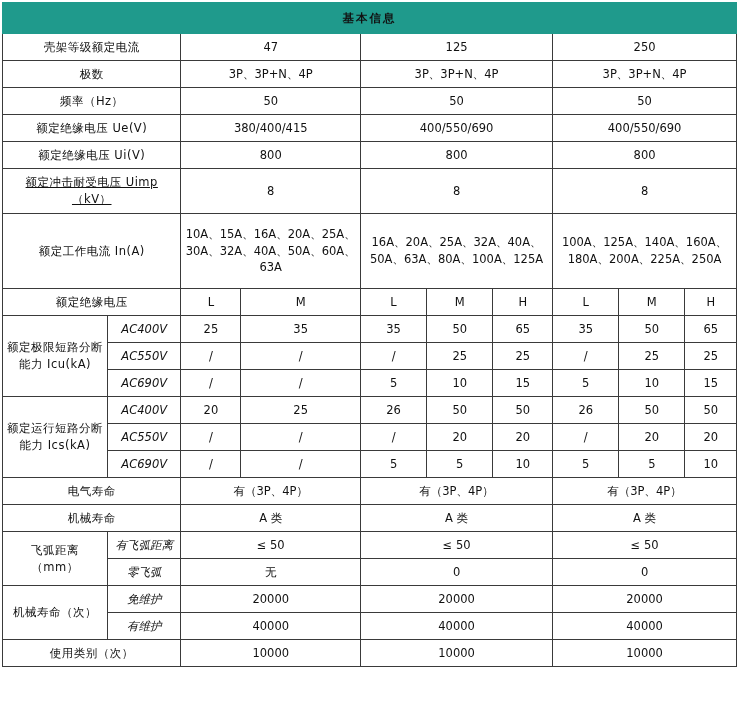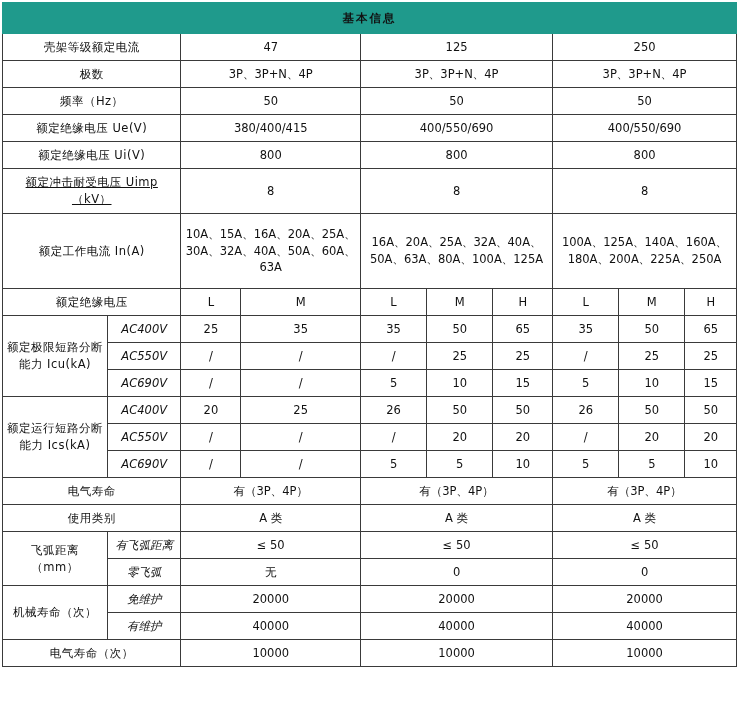--- a/index.html
+++ b/index.html
@@ -227,21 +227,21 @@
     </tr>
 
     <tr class="tallrow">
       <td class="rowlabel h30" colspan="2">电气寿命</td>
       <td class="val" colspan="3">有（3P、4P）</td>
       <td class="val" colspan="3">有（3P、4P）</td>
       <td class="val" colspan="3">有（3P、4P）</td>
     </tr>
 
     <tr class="tallrow">
-      <td class="rowlabel h30" colspan="2">使用类别</td>
+      <td class="rowlabel h30" colspan="2">机械寿命</td>
       <td class="val" colspan="3">A 类</td>
       <td class="val" colspan="3">A 类</td>
       <td class="val" colspan="3">A 类</td>
     </tr>
 
     <tr class="tallrow">
       <td class="rowlabel h30" rowspan="2">
         <div>飞弧距离</div>
         <div>（mm）</div>
       </td>
@@ -267,21 +267,21 @@
     </tr>
 
     <tr class="tallrow">
       <td class="sublabel">有维护</td>
       <td class="val" colspan="3">40000</td>
       <td class="val" colspan="3">40000</td>
       <td class="val" colspan="3">40000</td>
     </tr>
 
     <tr class="tallrow">
-      <td class="rowlabel h30" colspan="2">电气寿命（次）</td>
+      <td class="rowlabel h30" colspan="2">使用类别（次）</td>
       <td class="val" colspan="3">10000</td>
       <td class="val" colspan="3">10000</td>
       <td class="val" colspan="3">10000</td>
     </tr>
 
   </tbody>
     </table>
 </div>
 
 </body></html>

